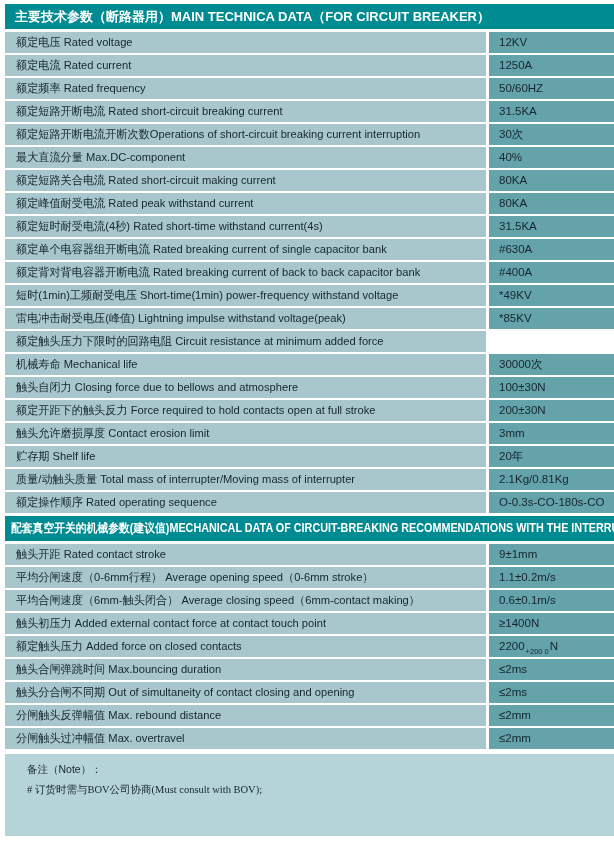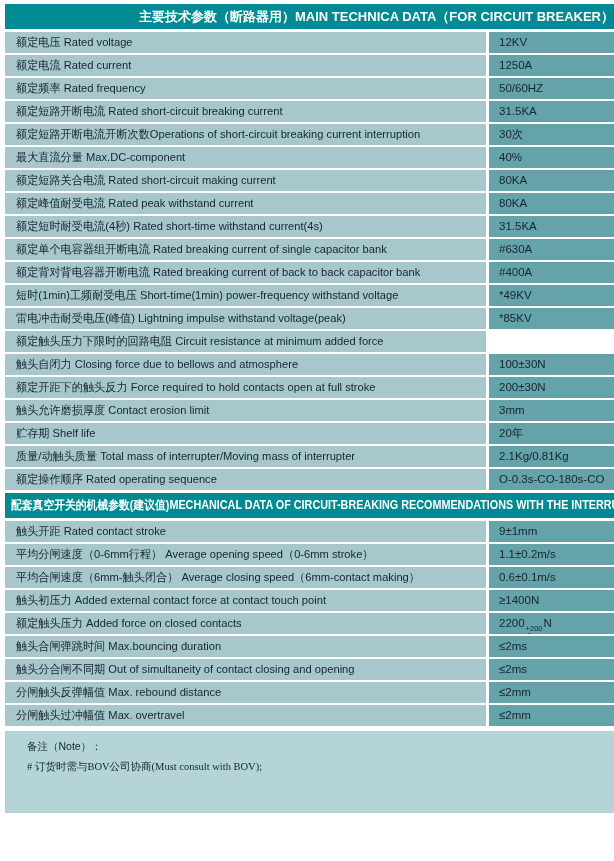--- a/index.html
+++ b/index.html
@@ -7,35 +7,35 @@
     --label_bg:#a7c7cc; --value_bg:#64a3a9;
     --divider:#ffffff; --text:#16252e; --notes_bg:#b5d4d7; --page_bg:#ffffff;
   }
   *{box-sizing:border-box;margin:0;padding:0;}
   html,body{width:614px;height:861px;background:var(--page_bg);overflow:hidden;}
   body{font-family:"Liberation Sans","DejaVu Sans",sans-serif;color:var(--text);}
   .page{width:614px;height:861px;padding:4px 0 0 5px;background:var(--page_bg);}
   .sec-header{
     background:var(--header_bg);color:var(--header_text);
     height:25px;line-height:25px;font-weight:bold;font-size:13px;
-    padding-left:10px;margin-bottom:3px;white-space:nowrap;overflow:hidden;text-align:right;
+    padding-left:10px;margin-bottom:3px;white-space:nowrap;overflow:hidden;
   }
   .sec-header.sec2{margin-top:1px;margin-bottom:3px;font-size:12px;padding-left:6px;}
   .sec-header .hdr-txt{display:inline-block;transform-origin:left center;}
   .sec2 .hdr-txt{transform:scaleX(0.90);}
   .row{display:flex;height:23px;}
   .cell{border-bottom:2px solid var(--divider);line-height:21px;font-size:11.5px;white-space:nowrap;}
   .cell.label{
     width:484px;background:var(--label_bg);padding-left:11px;
     border-right:3px solid var(--divider);overflow:hidden;
   }
   .cell.label .lbl-txt{display:inline-block;transform:scaleX(0.97);transform-origin:left center;}
   .cell.value{flex:1;background:var(--value_bg);padding-left:10px;overflow:hidden;}
   .stack{
-    display:inline-flex;flex-direction:column;vertical-align:-4px;
+    display:inline-flex;flex-direction:row;vertical-align:-4px;
     font-size:7.5px;line-height:7px;margin:0 1px;
   }
   .stack .sup{display:block;} .stack .sub{display:block;text-align:left;padding-left:2px;}
   .notes{
     margin-top:3px;background:var(--notes_bg);height:82px;
     padding:9px 0 0 22px;font-size:10.5px;
   }
   .note-title{margin-bottom:6px;}
   .note-line{margin-bottom:6px;font-family:Liberation Serif, serif;}
 </style>
@@ -109,20 +109,24 @@
 
   <div class="row">
     <div class="cell label"><span class="lbl-txt">雷电冲击耐受电压(峰值) Lightning impulse withstand voltage(peak)</span></div>
     <div class="cell value">*85KV</div>
   </div>
 
   <div class="row">
     <div class="cell label"><span class="lbl-txt">额定触头压力下限时的回路电阻 Circuit resistance at minimum added force</span></div>
   </div>
 
+  <div class="row">
+    <div class="cell label"><span class="lbl-txt">机械寿命 Mechanical life</span></div>
+    <div class="cell value">30000次</div>
+  </div>
 
   <div class="row">
     <div class="cell label"><span class="lbl-txt">触头自闭力 Closing force due to bellows and atmosphere</span></div>
     <div class="cell value">100±30N</div>
   </div>
 
   <div class="row">
     <div class="cell label"><span class="lbl-txt">额定开距下的触头反力 Force required to hold contacts open at full stroke</span></div>
     <div class="cell value">200±30N</div>
   </div>

